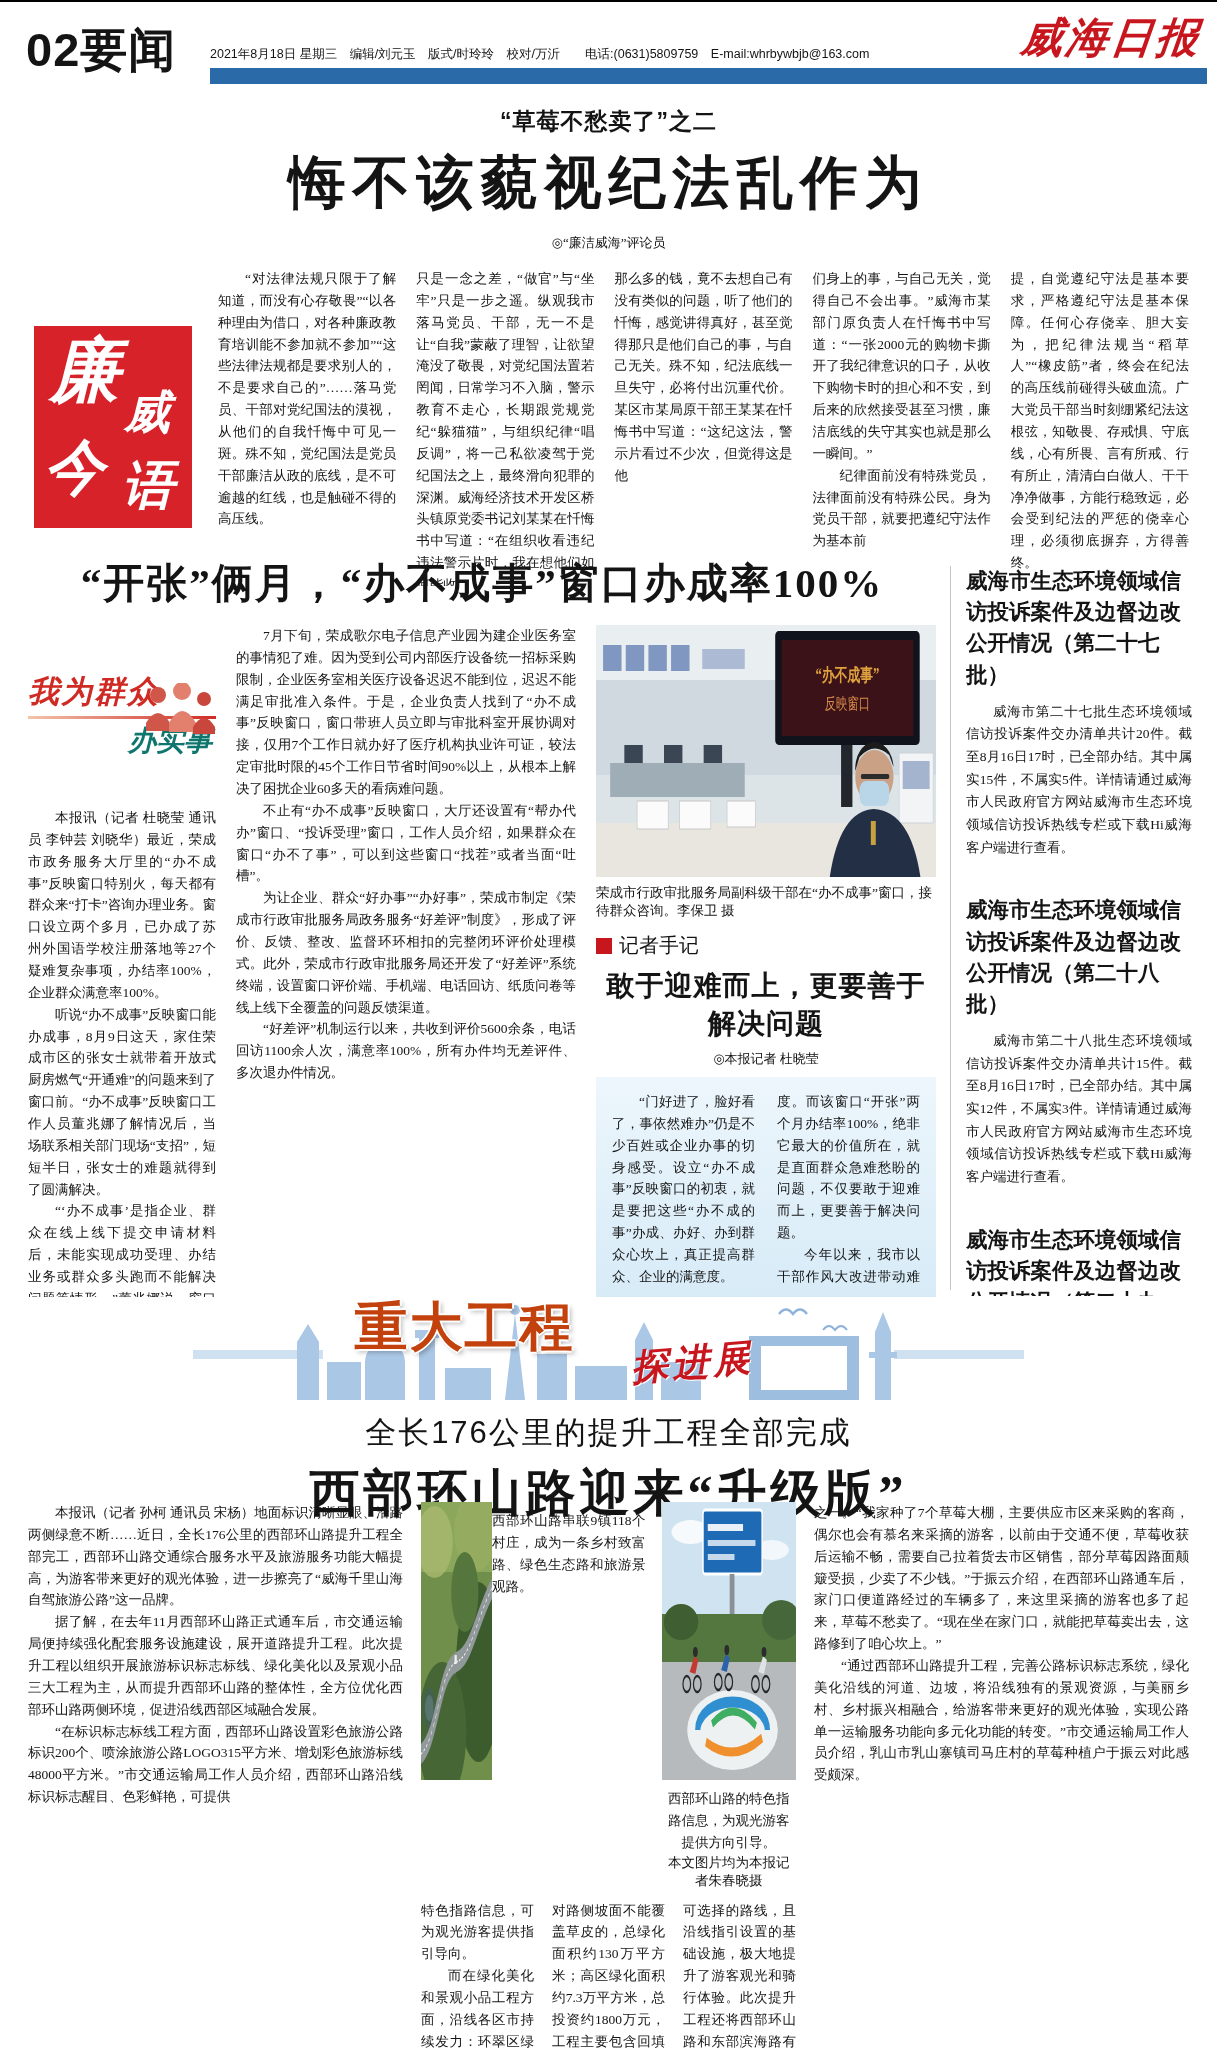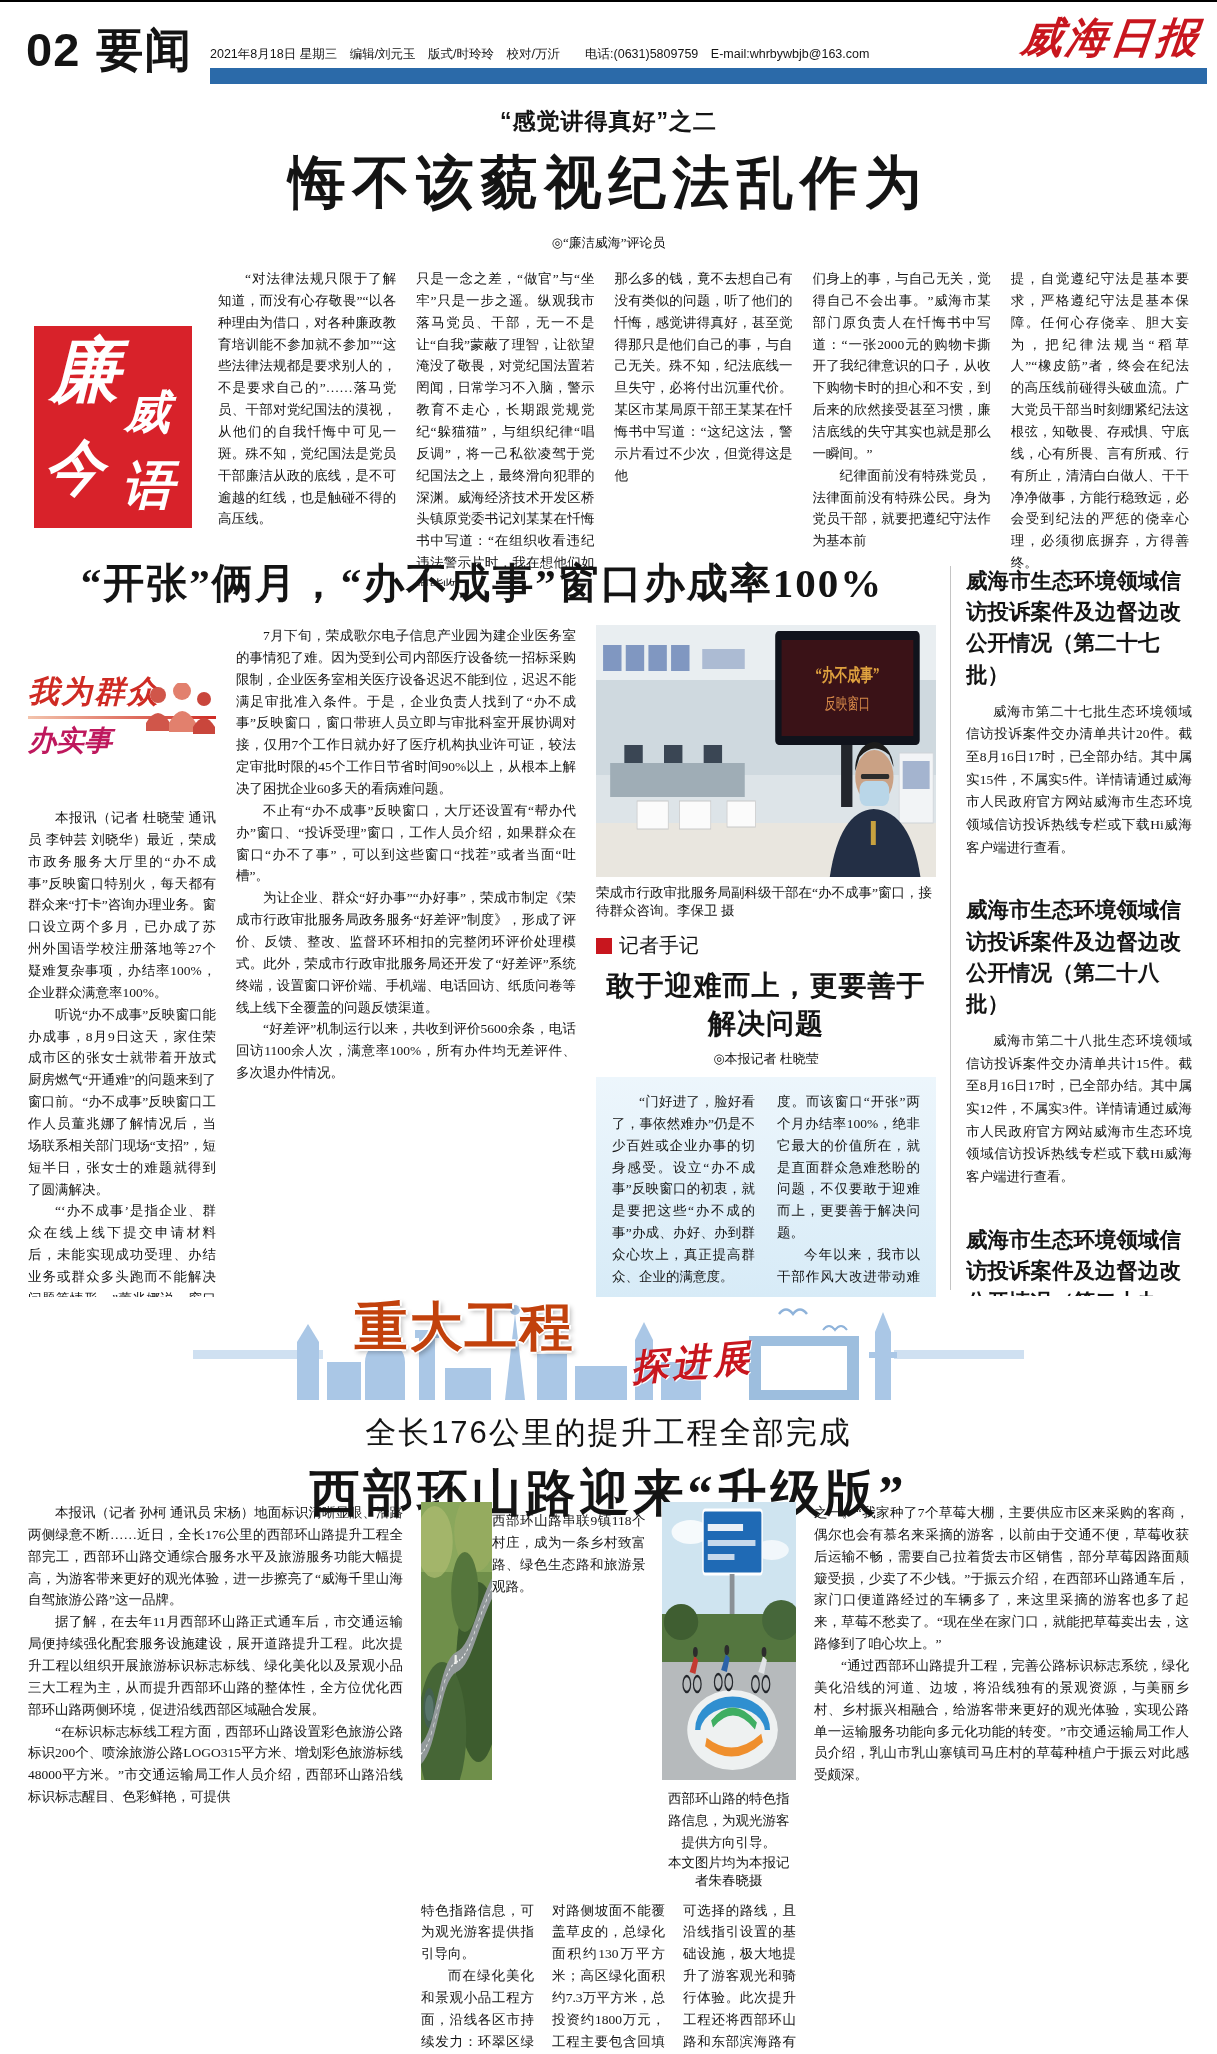--- a/index.html
+++ b/index.html
@@ -3,21 +3,21 @@
 <meta charset="utf-8">
 <style>
   html,body{margin:0;padding:0;background:#f2f2f2;}
   .page{position:relative;width:1217px;height:2054px;margin:0 auto;background:#fff;
         font-family:"Liberation Serif","DejaVu Serif",serif;color:#141414;overflow:hidden;}
   .page::before{content:"";position:absolute;left:0;top:0;right:0;height:2px;background:#000;}
   p{margin:0;}
 
   
   .hdr-pageno{position:absolute;left:26px;top:26px;font-family:"Liberation Sans","DejaVu Sans",sans-serif;
-              font-weight:700;font-size:47px;line-height:1;letter-spacing:1px;display:flex;gap:16px;}
+              font-weight:700;font-size:47px;line-height:1;letter-spacing:1px;display:flex;}
   .hdr-meta{position:absolute;left:210px;top:46px;font-family:"Liberation Sans",sans-serif;font-size:12.5px;white-space:nowrap;}
   .hdr-bar{position:absolute;left:210px;right:10px;top:68px;height:16px;background:#2b6aa9;}
   .hdr-masthead{position:absolute;right:16px;top:10px;font-size:42px;color:#c8161e;font-weight:700;
                 font-style:italic;letter-spacing:3px;transform:skewX(-6deg);}
 
   
   .a1{position:absolute;left:28px;right:28px;top:106px;}
   .a1-kicker{text-align:center;font-family:"Liberation Sans",sans-serif;font-size:23px;font-weight:600;letter-spacing:1px;}
   .a1-title{text-align:center;font-size:57px;font-weight:900;letter-spacing:7px;margin-top:8px;}
   .a1-byline{text-align:center;font-size:13px;margin-top:12px;}
@@ -36,21 +36,21 @@
 
   
   .a2{position:absolute;left:28px;top:556px;width:908px;}
   .a2-title{text-align:center;font-size:41px;font-weight:900;letter-spacing:2px;}
   .a2-row{display:flex;gap:20px;margin-top:14px;height:672px;overflow:hidden;}
   .a2-colA{width:188px;min-width:188px;overflow:hidden;}
   .a2-colB{width:188px;min-width:188px;overflow:hidden;}
   .badge{height:126px;position:relative;margin-bottom:10px;}
   .badge-l1{font-size:31px;font-weight:900;color:#cf2b24;font-style:italic;letter-spacing:2px;margin-top:46px;}
   .badge-line{height:3px;background:linear-gradient(90deg,#f3c4ad,#cf2b24);margin:3px 0 3px 0;}
-  .badge-l2{font-size:28px;font-weight:900;color:#be185d;font-style:italic;padding-right:4px;}
+  .badge-l2{font-size:28px;font-weight:900;color:#0f766e;font-style:italic;text-align:right;padding-right:4px;}
   .badge svg{position:absolute;right:0;top:12px;}
   .a2-mid{flex:1;display:flex;flex-direction:column;min-width:0;}
   .photoA{width:100%;height:252px;display:block;}
   .photoA-cap{font-size:13.5px;margin:7px 0 6px;}
   .notes-label{display:flex;align-items:center;gap:7px;font-family:"Liberation Sans",sans-serif;font-size:20px;margin-top:6px;}
   .red-sq{width:16px;height:16px;background:#c8161e;display:inline-block;}
   .notes-title{text-align:center;font-size:28px;font-weight:900;margin-top:8px;letter-spacing:1px;}
   .notes-byline{text-align:center;font-size:13px;margin:7px 0 9px;}
   .bluebox{flex:1;background:linear-gradient(180deg,#edf6fc,#d7ebf7);padding:14px 16px;display:flex;gap:22px;overflow:hidden;}
 
@@ -92,21 +92,21 @@
 
   <div class="hdr-pageno">
     <span>02</span>
     <span>要闻</span>
   </div>
   <div class="hdr-meta">2021年8月18日 星期三　编辑/刘元玉　版式/时玲玲　校对/万沂　　电话:(0631)5809759　E-mail:whrbywbjb@163.com</div>
   <div class="hdr-bar"></div>
   <div class="hdr-masthead">威海日报</div>
 
   <div class="a1">
-    <div class="a1-kicker">“感觉讲得真好”之二</div>
+    <div class="a1-kicker">“草莓不愁卖了”之二</div>
     <div class="a1-title">悔不该藐视纪法乱作为</div>
     <div class="a1-byline">◎“廉洁威海”评论员</div>
     <div class="a1-body">
       <div class="seal-cell">
         <div class="seal">
           <span class="s1">廉</span>
           <span class="s2">威</span>
           <span class="s3">今</span>
           <span class="s4">语</span>
         </div>

